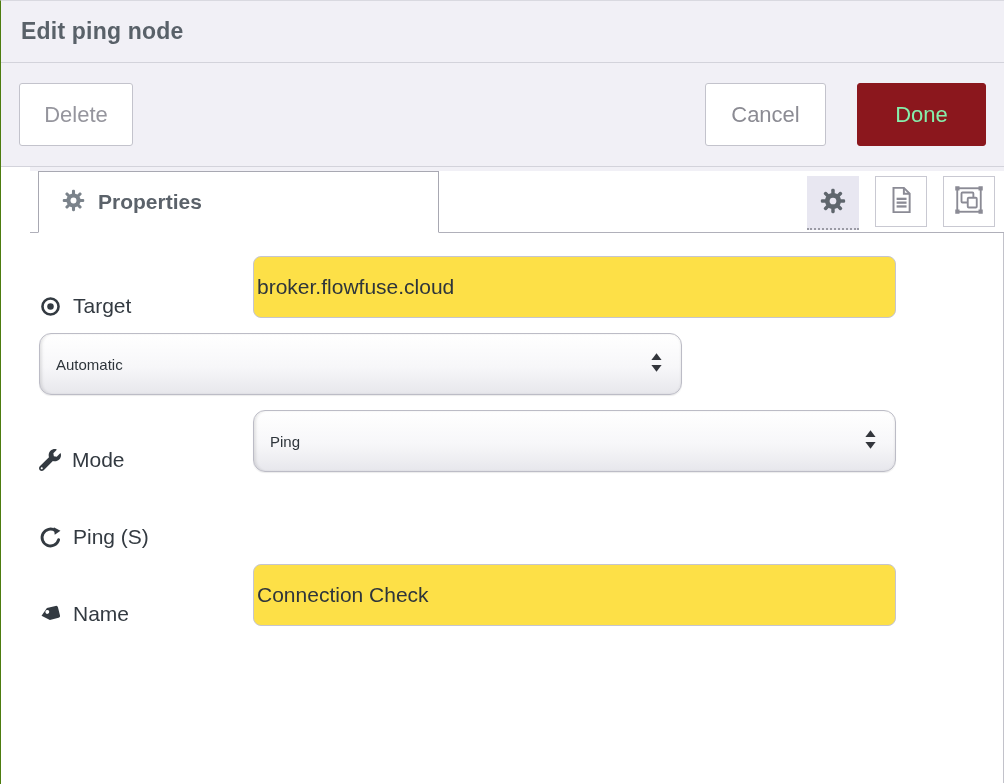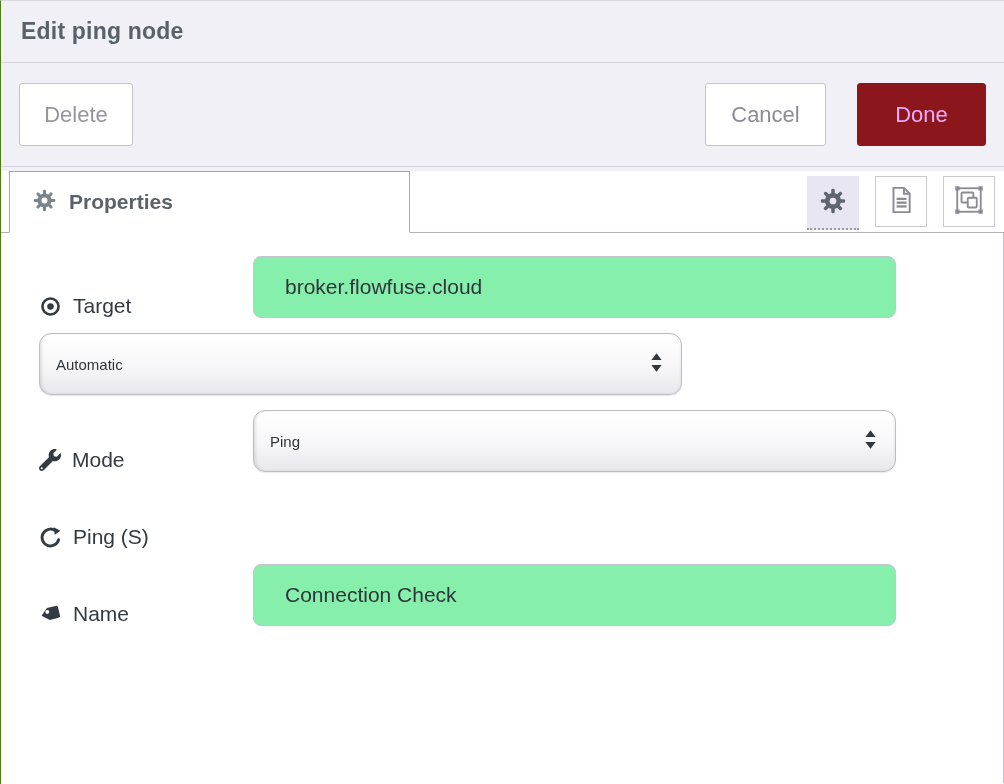--- a/index.html
+++ b/index.html
@@ -32,26 +32,27 @@
   }
   .btn {
     height:63px; font-size:22px; border-radius:3px;
     font-family:"Liberation Sans", sans-serif;
     cursor:pointer; padding:0 10px;
   }
   .btn-secondary { background:#fff; border:1px solid #c3c3cc; color:#95959d; }
   .btn-delete { width:114px; }
   .spacer { flex:1; }
   .btn-cancel { width:121px; margin-right:31px; color:#8b8b93; }
-  .btn-done { width:129px; background:#8b171d; border:1px solid #8b171d; color:#f0abfc; }
+  .btn-done { width:129px; background:#8b171d; border:1px solid #8b171d; color:#86efac; }
   
   .tab-bar {
     height:66px; background:#fff; position:relative;
     border-bottom:1px solid #b0b0ba;
     box-shadow: inset 0 4px 0 #f1f0f6;
+    margin-left: 29px;
   }
   .tab {
     position:absolute; left:8px; top:4px; bottom:-1px; width:401px;
     background:#fff;
     border:1px solid #a8a8b2; border-bottom:1px solid #fff;
     display:flex; align-items:center; gap:13px; padding-left:23px;
   }
   .tab-label { font-size:21px; font-weight:bold; color:#5b626a; }
   .tab .icon-gear { color:#7b838b; }
   .icon-buttons {
@@ -77,23 +78,23 @@
   }
   .form-row { display:flex; align-items:flex-end; margin-bottom:15px; height:62px; }
   .form-label {
     width:214px; display:flex; align-items:center; gap:11px;
     font-size:21px; color:#333a41;
   }
   .form-label svg { flex:0 0 auto; color:#333a41; }
   .ctl { width:643px; height:62px; }
   input.text-input {
     border:1px solid #c5c5cf; border-radius:8px;
-    padding:0 31px; font-size:21px; color:#2e353b;
+    padding:0 3px; font-size:21px; color:#2e353b;
     font-family:"Liberation Sans", sans-serif;
-    background:#86efac; outline:none;
+    background:#fde047; outline:none;
   }
   .select {
     border:1px solid #bcbcc6; border-radius:12px;
     background:linear-gradient(180deg,#ffffff 0%,#f7f7f9 55%,#e7e7ec 100%);
     box-shadow: inset 3px 0 3px -1px rgba(0,0,0,.10),
                 inset -1px 0 2px rgba(0,0,0,.05),
                 0 1px 1px rgba(0,0,0,.08);
     display:flex; align-items:center; padding:0 16px;
     font-size:15px; color:#2e353b; position:relative; cursor:pointer;
   }

